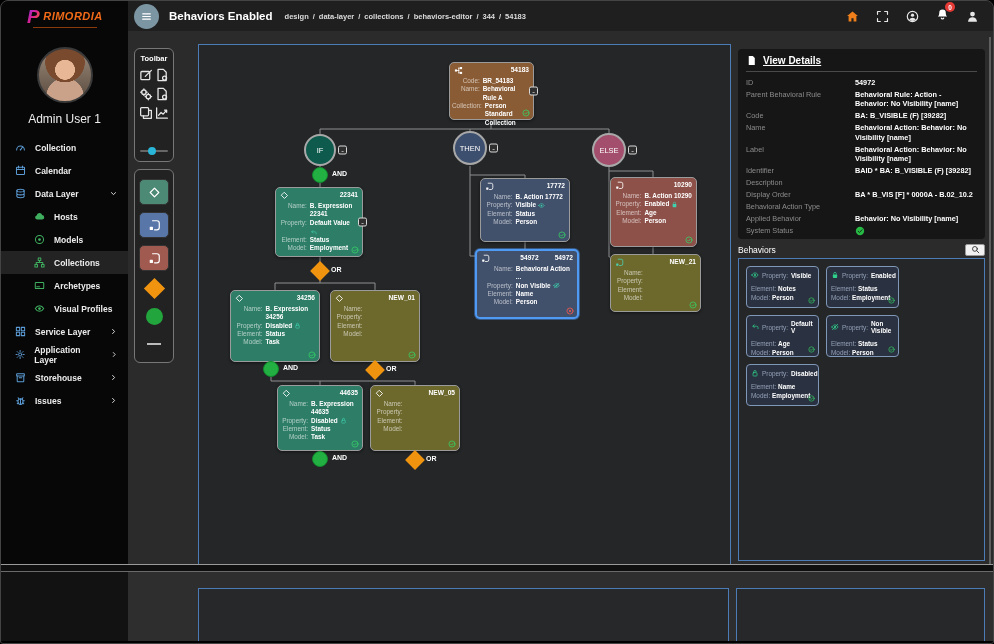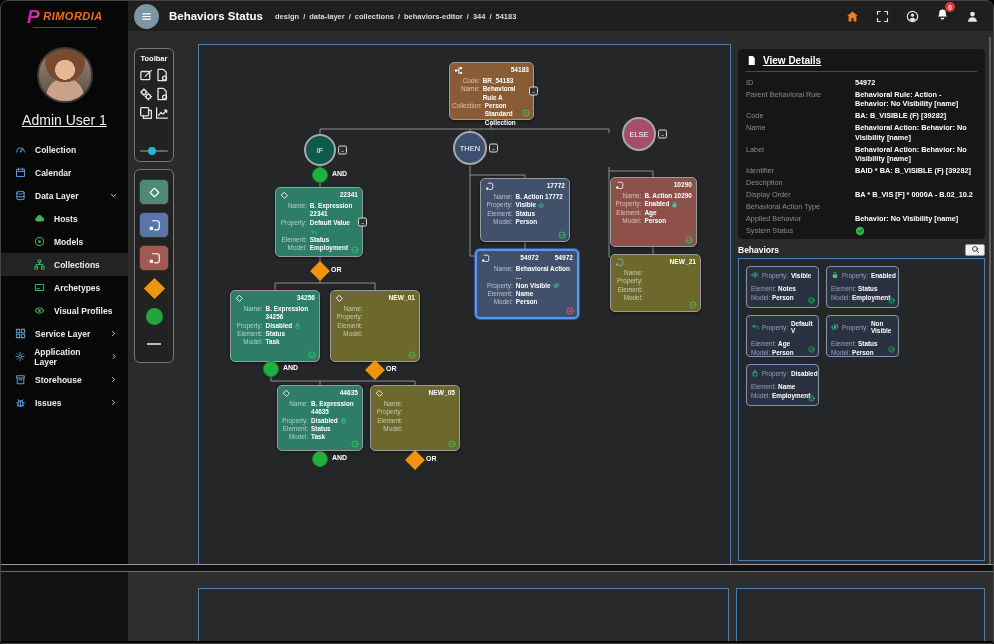--- a/index.html
+++ b/index.html
@@ -14,21 +14,21 @@
   .logo{height:32px;display:flex;flex-direction:column;align-items:center;justify-content:center;cursor:pointer;width:100%;}
   .logorow{display:flex;align-items:center;}
   .logo-text{color:#f06a18;font-weight:bold;font-style:italic;font-size:11px;letter-spacing:.5px;}
   .logodash{width:64px;border-top:1px solid #8a3a0c;margin-top:1px;}
   .avatar{margin-top:14px;width:52px;height:52px;border-radius:50%;border:2px solid #3a3a3a;
     background:
       radial-gradient(circle at 50% 40%, #e8b896 0 24%, rgba(0,0,0,0) 25%),
       radial-gradient(circle at 50% 26%, #7a4a2e 0 42%, rgba(0,0,0,0) 43%),
       radial-gradient(circle at 50% 92%, #caa28a 0 34%, rgba(0,0,0,0) 35%),
       linear-gradient(180deg,#9a8a7a,#5a4a3e);}
-  .username{margin:9px 0 10px;color:#ededed;font-size:14px;text-decoration:underline;}
+  .username{margin:9px 0 10px;color:#ededed;font-size:12px;}
   .menu{width:100%;display:flex;flex-direction:column;}
   .sbitem{display:flex;align-items:center;height:23px;padding-left:14px;box-sizing:border-box;color:#ececec;font-size:8.5px;font-weight:bold;gap:9px;cursor:pointer;}
   .sbitem.sub{padding-left:33px;}
   .sbitem.active{background:#232323;}
   .sbitem .licon{color:#5b9bd5;}
   .sbitem.sub .licon{color:#3fae5f;}
   .chev{margin-left:auto;margin-right:10px;color:#fff;}
   
   .header{position:absolute;left:127px;top:0;width:867px;height:30px;background:#1f1f1f;display:flex;align-items:center;padding:0 16px 0 6px;box-sizing:border-box;}
   .burger{width:25px;height:25px;border-radius:50%;background:#7c95a3;border:none;display:flex;align-items:center;justify-content:center;color:#fff;cursor:pointer;padding:0;}
@@ -82,21 +82,21 @@
   .minus-tab{position:absolute;width:9px;height:9px;background:#2f2f2f;border:1px solid #d8d8d8;border-radius:2px;color:#eee;font-size:8px;line-height:7px;text-align:center;z-index:3;cursor:pointer;box-sizing:border-box;}
   
   .details{position:absolute;left:610px;top:18px;width:247px;height:190px;background:#161616;border-radius:4px;padding:6px 8px;box-sizing:border-box;}
   .dhead{display:flex;align-items:center;gap:6px;color:#fff;}
   .dtitle{font-weight:bold;font-size:10px;text-decoration:underline;}
   .dsep{border-top:1px solid #4a4a4a;margin:5px 0 6px;}
   .drow{display:flex;gap:9px;margin-bottom:2.5px;}
   .dlabel{flex:0 0 100px;color:#8c8c8c;font-size:7.3px;line-height:1.3;}
   .dvalue{color:#fff;font-weight:bold;font-size:7.3px;line-height:1.3;flex:1;min-height:8px;}
   .bhead{position:absolute;left:610px;top:211px;width:247px;height:15px;display:flex;align-items:center;}
-  .btitle{color:#fff;font-weight:bold;font-size:8.5px;}
+  .btitle{color:#fff;font-weight:normal;font-size:8.5px;}
   .bsearch{margin-left:auto;width:20px;height:12px;background:#f2f2f2;border:1px solid #999;border-radius:2px;display:flex;align-items:center;justify-content:center;color:#222;padding:0;cursor:pointer;}
   .bbox{position:absolute;left:610px;top:227px;width:247px;height:303px;border:1px solid #4d7bb5;background:#242628;box-sizing:border-box;display:flex;flex-wrap:wrap;align-content:flex-start;gap:7px;padding:7px;}
   .bcard{width:73px;height:42px;border:1px solid #8098b8;border-radius:4px;background:#2a3140;box-sizing:border-box;padding:4px 4px 3px;position:relative;color:#fff;font-size:6.4px;cursor:pointer;}
   .bc-top{display:flex;align-items:center;gap:3px;margin-bottom:6px;}
   .bc-ic{width:8px;height:8px;display:inline-flex;color:#2fd08c;}
   .bc-row{line-height:1.4;}
   .bc-label{color:#93a1b8;}
   .bc-val{font-weight:bold;}
   .bc-check{position:absolute;right:3px;bottom:3px;width:7px;height:7px;display:inline-flex;color:#35d465;}
   
@@ -277,21 +277,21 @@
   <header class="header">
     <button class="burger">
       <span class="iw s13">
           <svg class="ic" viewBox="0 0 12 12">
             <line x1="2.5" y1="3.5" x2="9.5" y2="3.5"></line>
             <line x1="2.5" y1="6" x2="9.5" y2="6"></line>
             <line x1="2.5" y1="8.5" x2="9.5" y2="8.5"></line>
           </svg>
         </span>
     </button>
-    <h1 class="title">Behaviors Status</h1>
+    <h1 class="title">Behaviors Enabled</h1>
     <div class="crumbs" id="crumbs">
         <span>design</span>
         <span class="crumb-sep">/</span>
         <span>data-layer</span>
         <span class="crumb-sep">/</span>
         <span>collections</span>
         <span class="crumb-sep">/</span>
         <span>behaviors-editor</span>
         <span class="crumb-sep">/</span>
         <span>344</span>
@@ -457,21 +457,21 @@
           <span class="gnode-status st-ok">
             <svg class="ic" viewBox="0 0 12 12">
               <circle cx="6" cy="6" r="4.6"></circle>
               <path d="M3.9 6.2 L5.4 7.7 L8.2 4.6"></path>
             </svg>
           </span>
           <span class="minus-tab" style="right:-5px;top:50%;transform:translateY(-50%)">-</span>
         </div>
         <div class="cnode th-if" style="left: 105px; top: 89px; width: 32px; height: 32px;">IF<span class="minus-tab" style="right:-13px;top:50%;transform:translateY(-50%)">-</span></div>
         <div class="cnode th-then" style="left: 254px; top: 86px; width: 34px; height: 34px;">THEN<span class="minus-tab" style="right:-13px;top:50%;transform:translateY(-50%)">-</span></div>
-        <div class="cnode th-else" style="left: 393px; top: 72px; width: 34px; height: 34px; margin-left: 30px;">ELSE<span class="minus-tab" style="right:-13px;top:50%;transform:translateY(-50%)">-</span></div>
+        <div class="cnode th-else" style="left: 393px; top: 88px; width: 34px; height: 34px;">ELSE<span class="minus-tab" style="right:-13px;top:50%;transform:translateY(-50%)">-</span></div>
         <div class="dotc" style="left: 113px; top: 122px; width: 16px; height: 16px;"></div>
         <span class="dlab" style="left: 133px; top: 125px;">AND</span>
         <div class="gnode theme-teal" style="left: 76px; top: 142px; width: 88px; height: 70px;">
           <div class="gnode-head">
             <span class="gnode-ic iw ">
               <svg class="ic" viewBox="0 0 12 12">
                 <rect x="3.2" y="3.2" width="5.6" height="5.6" transform="rotate(45 6 6)"></rect>
               </svg>
             </span>
             <span class="gnode-id">22341</span>

